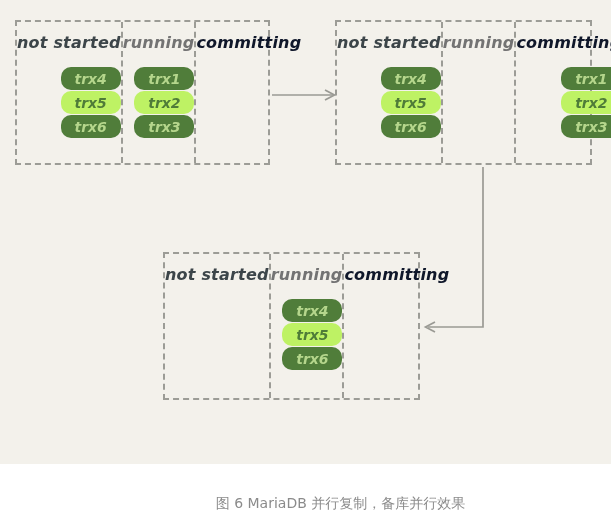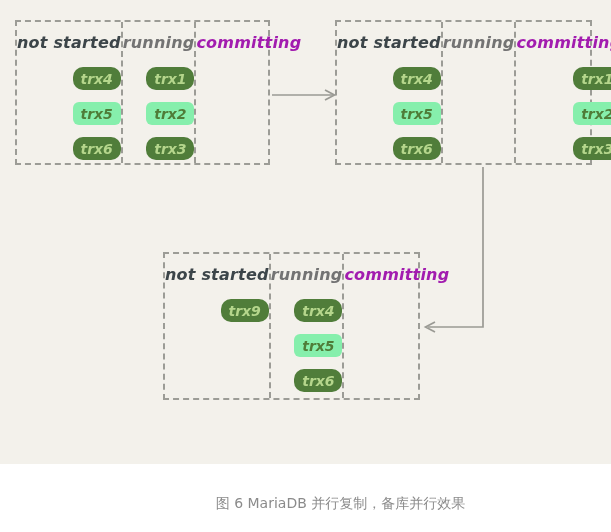--- a/index.html
+++ b/index.html
@@ -32,40 +32,40 @@
   .col-header {
     margin-top: 11px;
     font-size: 16px;
     font-weight: 700;
     font-style: italic;
     letter-spacing: 0.2px;
     white-space: nowrap;
   }
   .h-dark   { color: #3c4549; }
   .h-green  { color: #737373; }
-  .h-orange { color: #a21caf; }
+  .h-orange { color: #0f172a; }
   .pills {
     margin-top: 15px;
     display: flex;
     flex-direction: column;
     align-items: center;
   }
   .pill {
-    width: 48px; height: 23px;
+    width: 60px; height: 23px;
     border-radius: 10px;
     display: flex;
     align-items: center;
     justify-content: center;
     font-size: 14px;
     font-weight: 700;
     font-style: italic;
-    margin-bottom: 12px;
+    margin-bottom: 1px;
   }
   .pill-dark  { background: #507d3a; color: #b5d68c; }
-  .pill-light { background: #86efac; color: #4f7c38; border-radius: 6px; }
+  .pill-light { background: #bef264; color: #4f7c38; }
   #box-1 { left: 15px;  top: 20px;  width: 255px; height: 145px; }
   #box-2 { left: 335px; top: 20px;  width: 257px; height: 145px; }
   #box-3 { left: 163px; top: 252px; width: 257px; height: 148px; }
   .arrows {
     position: absolute; left: 0; top: 0;
     width: 611px; height: 464px;
     pointer-events: none;
   }
   .caption {
     position: absolute;
@@ -123,21 +123,20 @@
         <span class="pill pill-light">trx2</span>
         <span class="pill pill-dark">trx3</span>
       </div>
     </div>
   </div>
 
   <div class="state-box" id="box-3">
     <div class="col">
       <span class="col-header h-dark">not started</span>
       <div class="pills">
-        <span class="pill pill-dark">trx9</span>
       </div>
     </div>
     <div class="col">
       <span class="col-header h-green">running</span>
       <div class="pills">
         <span class="pill pill-dark">trx4</span>
         <span class="pill pill-light">trx5</span>
         <span class="pill pill-dark">trx6</span>
       </div>
     </div>

